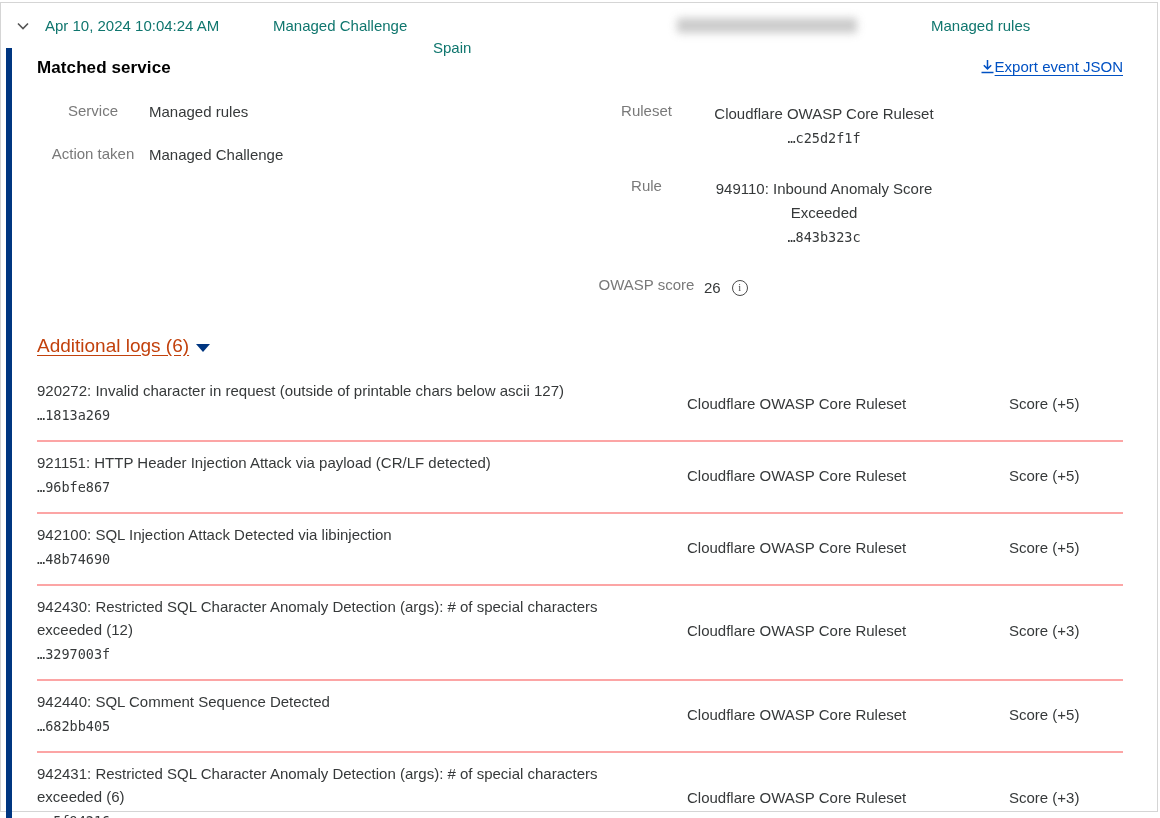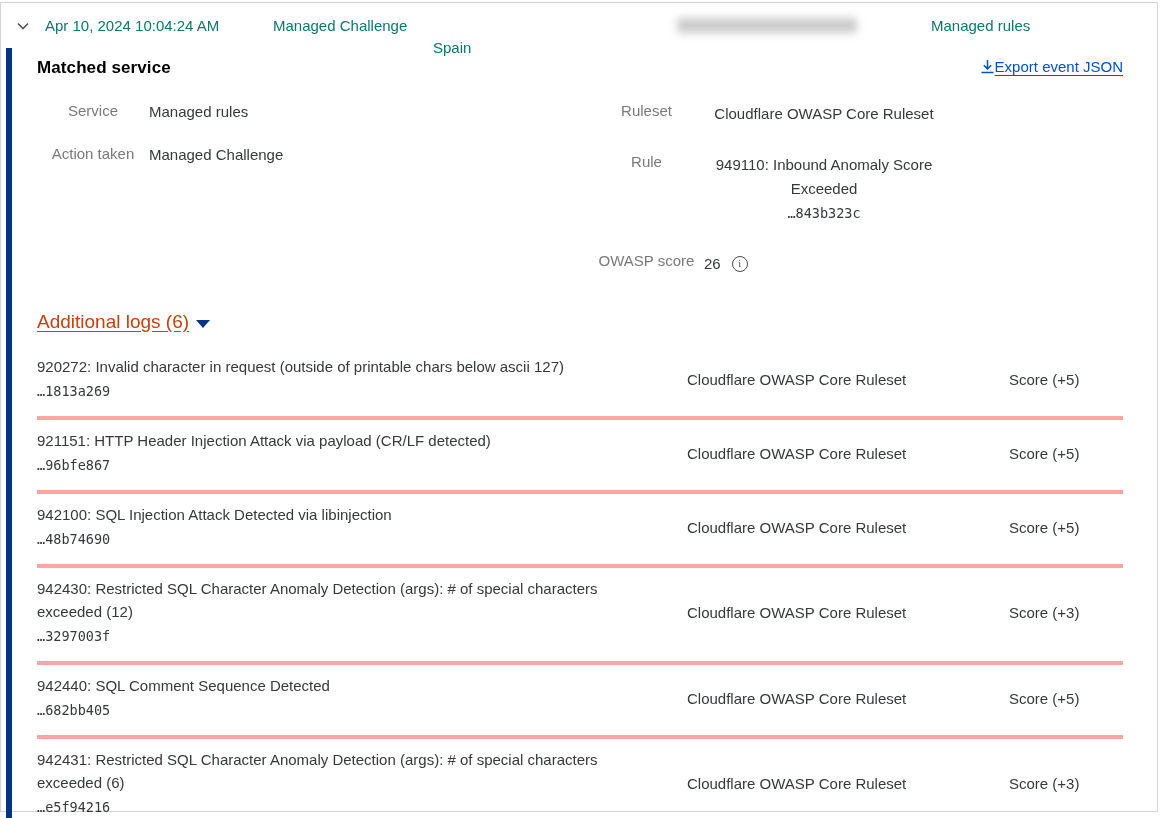--- a/index.html
+++ b/index.html
@@ -87,21 +87,21 @@
   .caret-down {
     width: 0; height: 0; margin-left: 3px; margin-top: 3px;
     border-left: 7px solid transparent; border-right: 7px solid transparent;
     border-top: 8px solid #003681;
   }
 
   .log-list { margin-top: 13px; }
   .log-entry {
     display: flex; align-items: center;
     padding: 9px 0 13px;
-    border-bottom: 4px solid #fca5a5;
+    border-bottom: 2px solid #fca5a5;
   }
   .log-main { width: 650px; padding-right: 30px; }
   .log-desc { font-size: 15px; line-height: 23px; color: #36393a; }
   .log-hash { margin-top: 1px; }
   .log-ruleset { width: 322px; font-size: 15px; color: #36393a; }
   .log-score { flex: 1; font-size: 15px; color: #36393a; }
 </style>
 </head>
 <body>
 
@@ -146,20 +146,21 @@
           <span class="field-label">Action taken</span>
           <span class="field-value">Managed Challenge</span>
         </div>
       </div>
 
       <div class="details-right">
         <div class="field-row">
           <span class="field-label">Ruleset</span>
           <span class="field-value">
             <div>Cloudflare OWASP Core Ruleset</div>
+            <div class="hash">…c25d2f1f</div>
           </span>
         </div>
         <div class="field-row">
           <span class="field-label">Rule</span>
           <span class="field-value">
             <div>949110: Inbound Anomaly Score Exceeded</div>
             <div class="hash">…843b323c</div>
           </span>
         </div>
         <div class="field-row">

